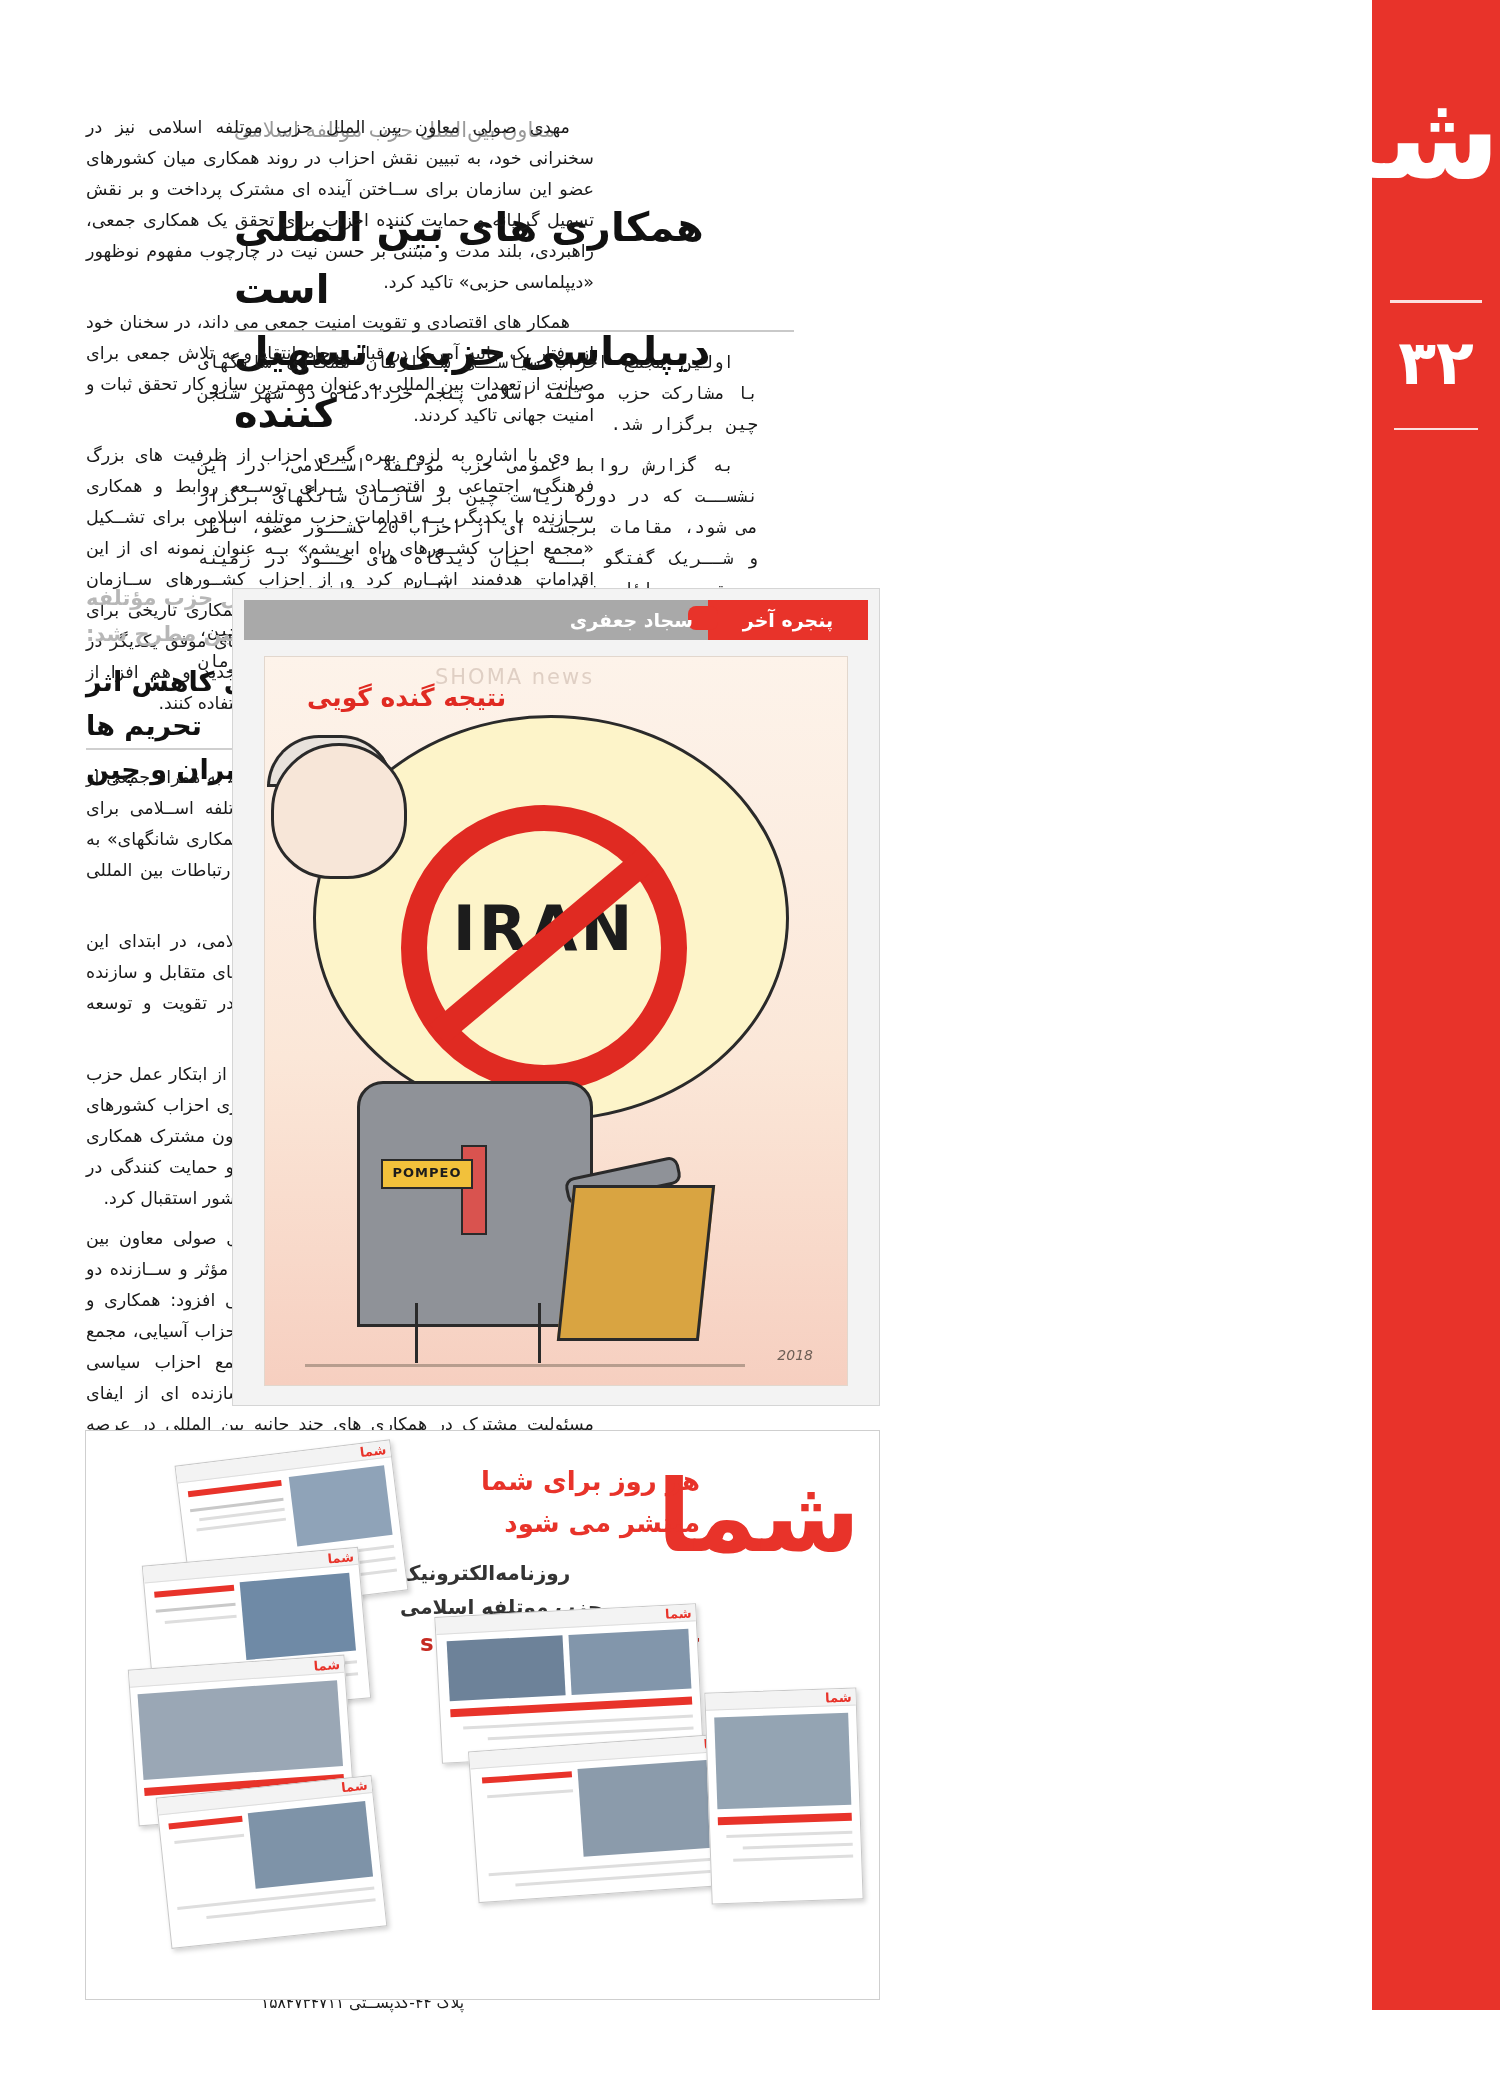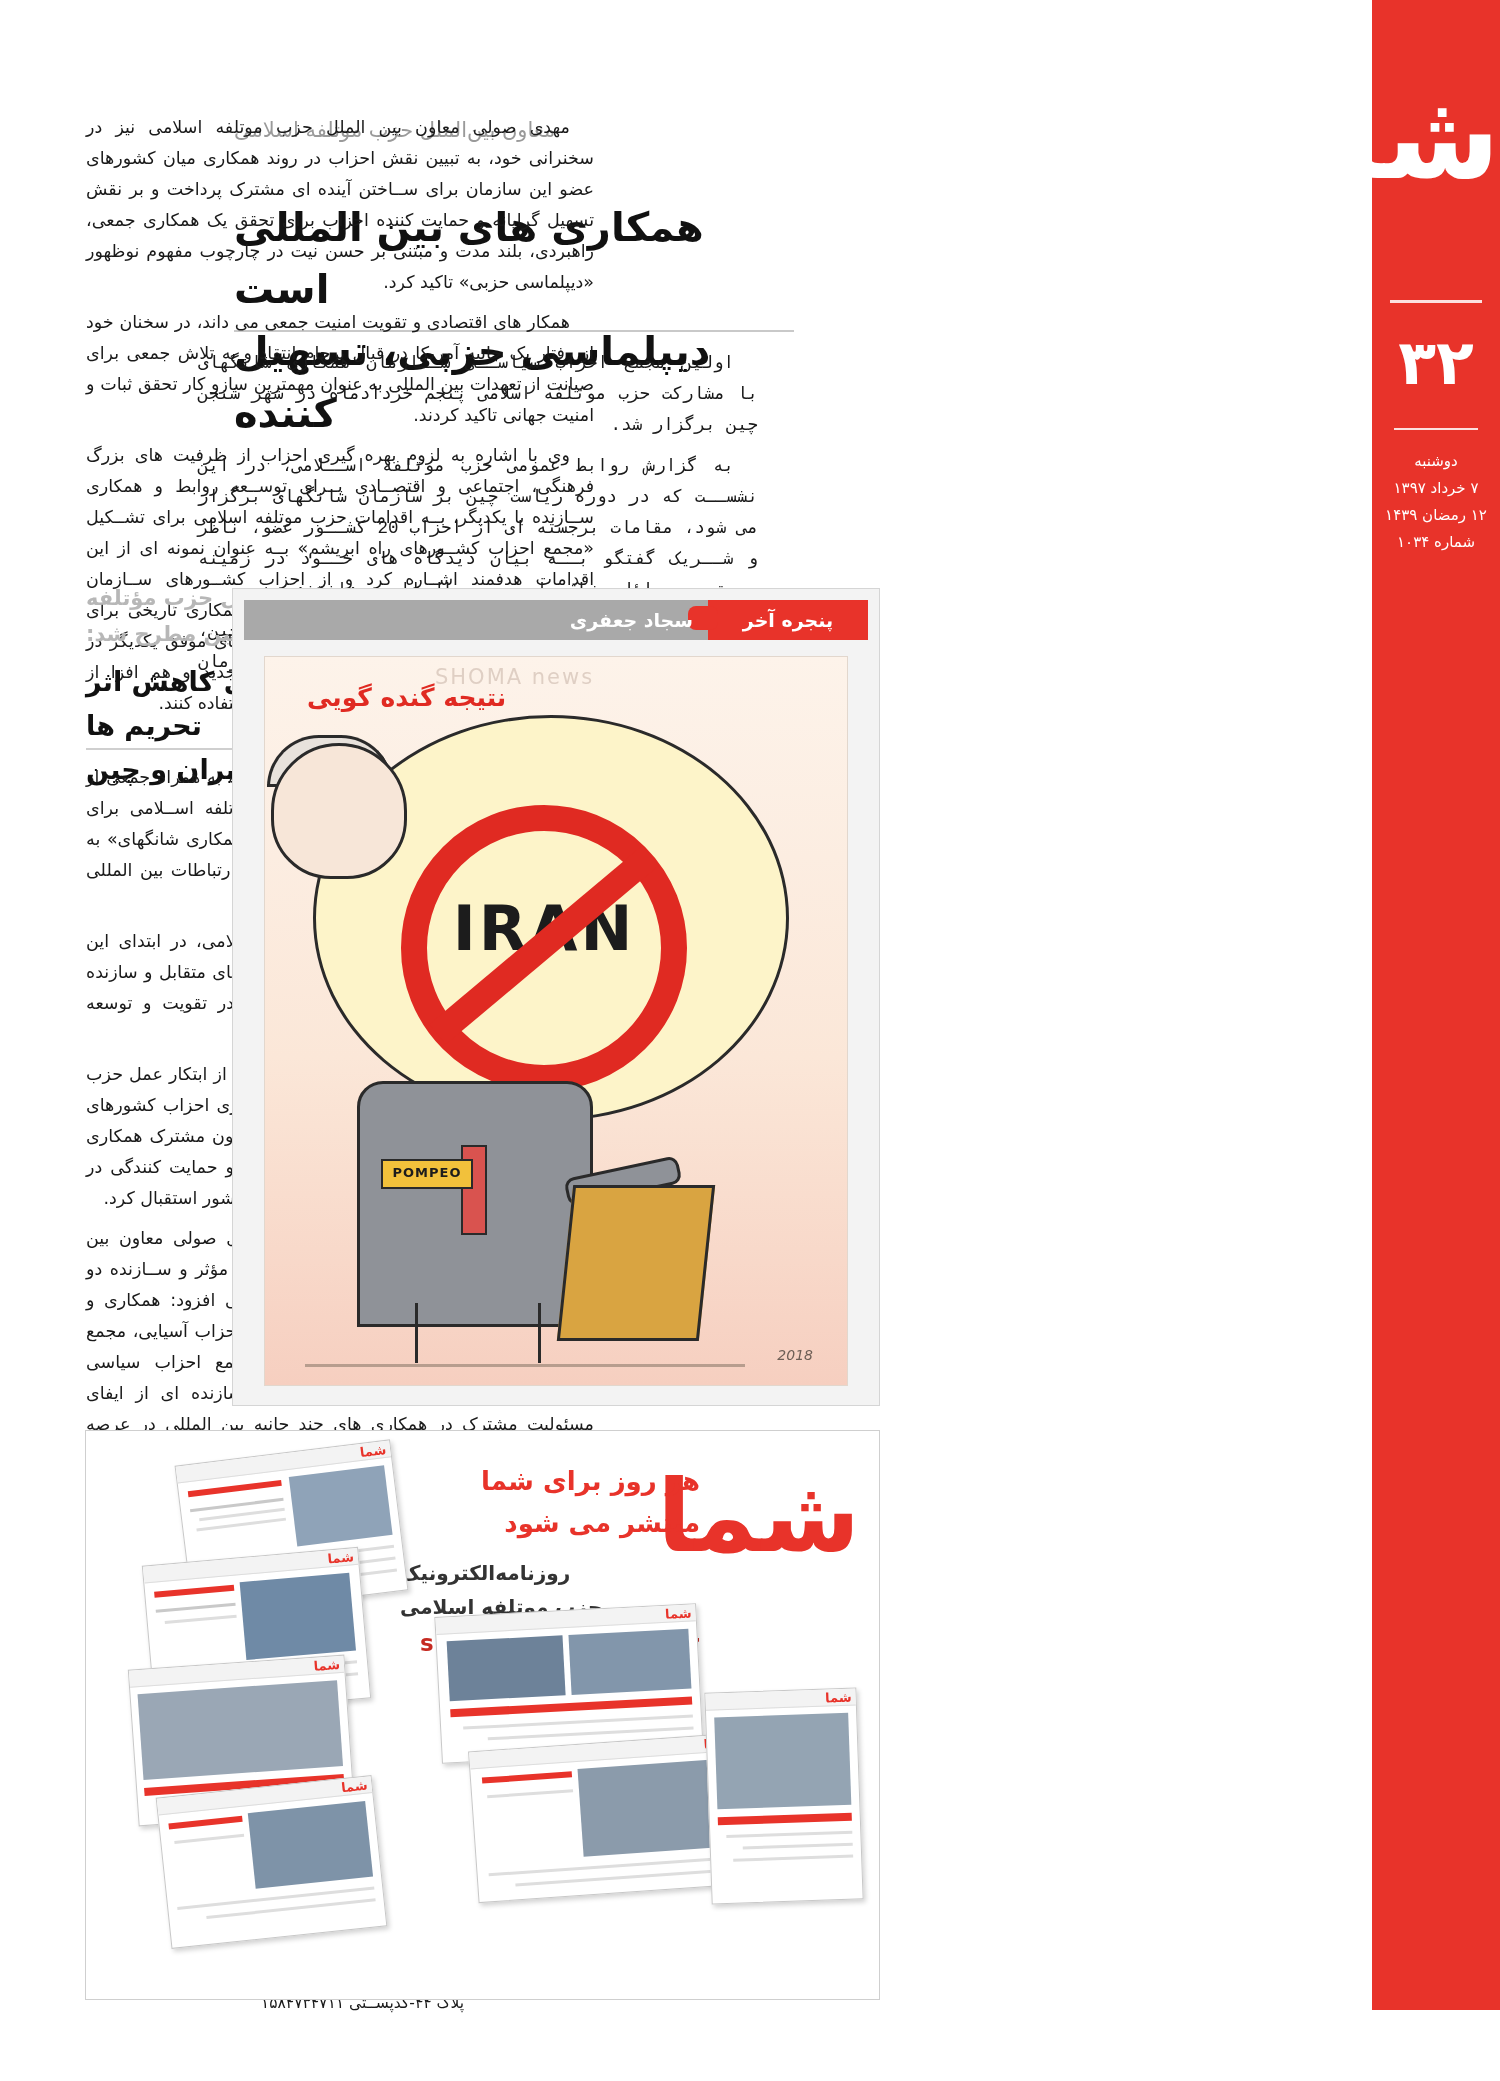--- a/index.html
+++ b/index.html
@@ -206,26 +206,20 @@
 </head>
 <body>
 
 <div class="page">
 
   <div class="rail">
     <div class="rail-logo">شما</div>
     <div class="rail-sep"></div>
     <div class="rail-num">۳۲</div>
     <div class="rail-sep2"></div>
-    <div class="rail-meta">
-      <div>دوشنبه</div>
-      <div>۷ خرداد ۱۳۹۷</div>
-      <div>۱۲ رمضان ۱۴۳۹</div>
-      <div>شماره ۱۰۳۴</div>
-    </div>
   </div>
 
   <div class="kicker">
     <div>معاون بین‌الملل حزب موتلفه اسلامی</div>
   </div>
   <div class="headline">
     <div>همکاری های بین المللی است</div>
     <div>دیپلماسی حزبی، تسهیل کننده</div>
   </div>
   <div class="head-rule"></div>

